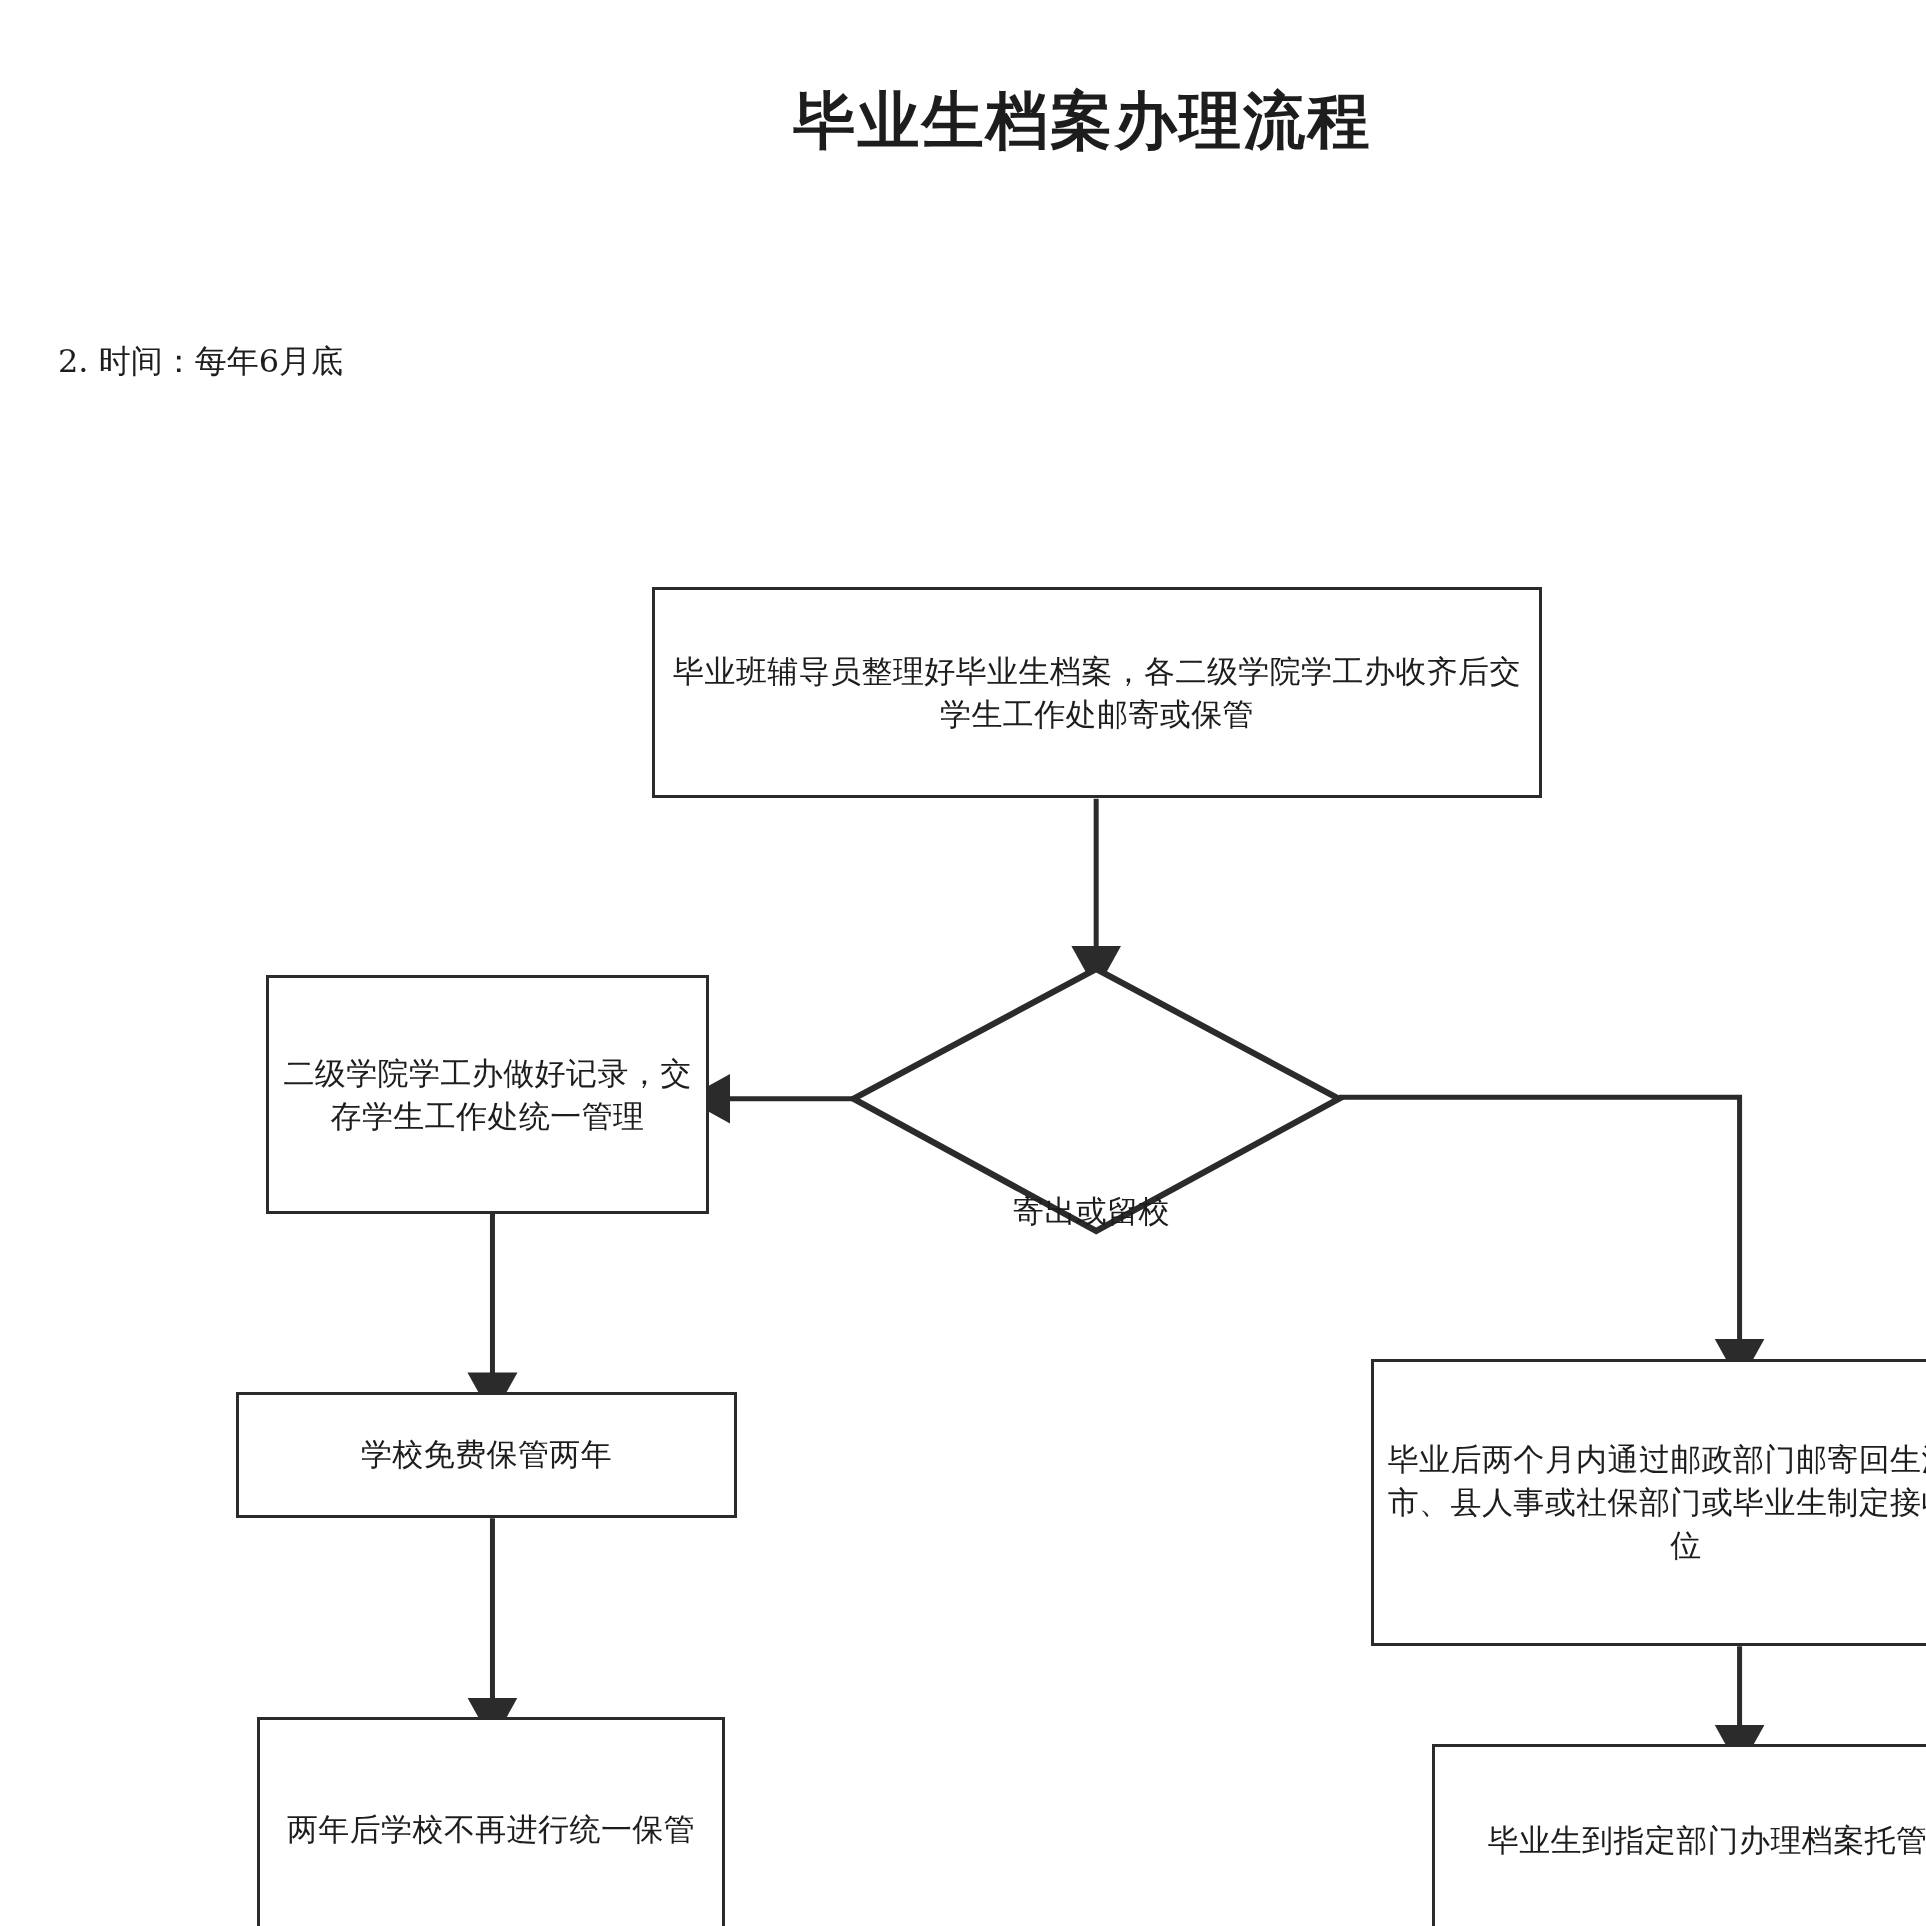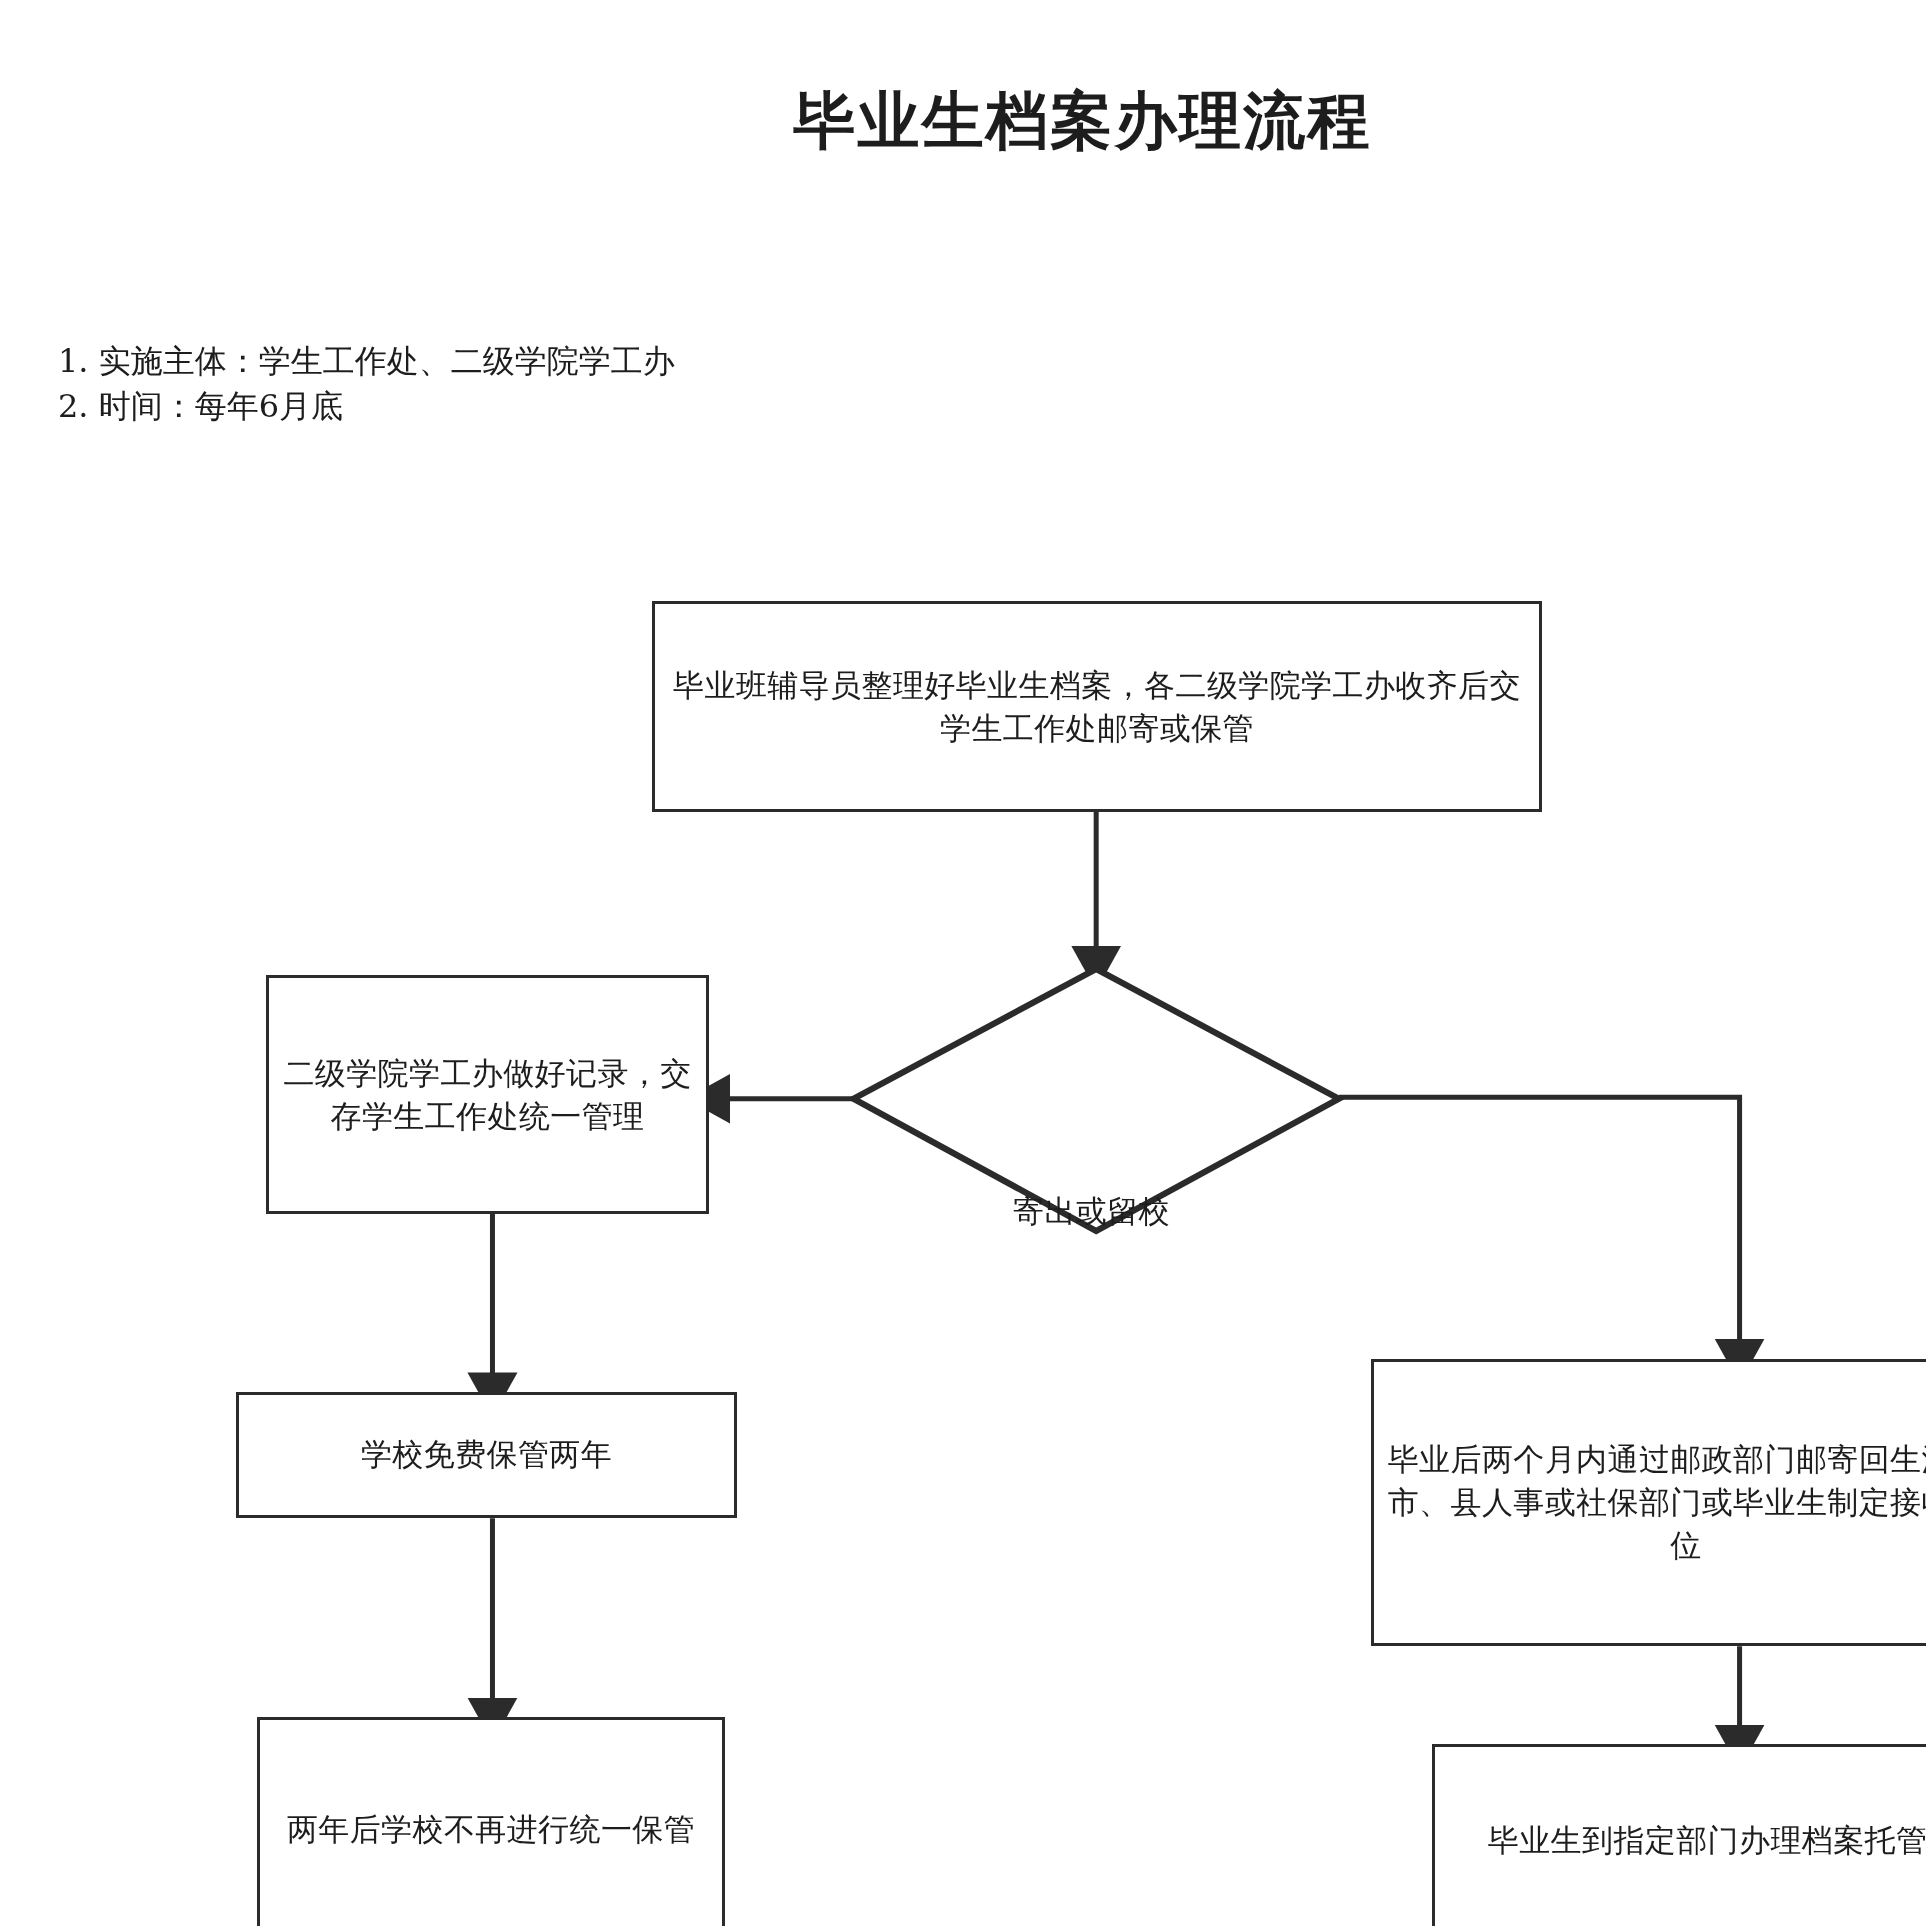--- a/index.html
+++ b/index.html
@@ -73,37 +73,36 @@
     letter-spacing: 0.4px;
   }
   .node.decision {
     border: none;
     background: transparent;
   }
   .node.decision .node-text {
     font-size: 31px;
   }
   
-  #node-collect   { left: 652px; top: 587px; width: 890px; height: 211px; margin-top: 14px; }
+  #node-collect   { left: 652px; top: 587px; width: 890px; height: 211px; }
   #node-decision  { left: 844px; top: 967px; width: 495px; height: 266px; align-items: flex-end; }
   #node-record    { left: 266px;  top: 975px; width: 443px; height: 239px; }
   #node-keep2y    { left: 236px;  top: 1392px; width: 501px; height: 126px; font-family: Liberation Serif, serif; }
   #node-nokeep    { left: 257px;  top: 1717px; width: 468px; height: 225px; }
   #node-mailback  { left: 1371px; top: 1359px; width: 630px; height: 287px; }
   #node-handover  { left: 1432px; top: 1744px; width: 614px; height: 193px; }
 </style>
 </head>
 <body>
 
 <div id="page">
 
   <div class="title">毕业生档案办理流程</div>
 
   <div class="notes">
-    <span class="note-line">1. 实施主体：学生工作处、二级学院学工办</span>
     <span class="note-line">2. 时间：每年6月底</span>
   </div>
 
   <svg id="flow-svg" viewBox="0 0 5619 5186">
     <defs>
       <marker id="arrow-down" markerWidth="12" markerHeight="12" refX="1.2" refY="5" orient="auto" markerUnits="strokeWidth">
         <path d="M0,0 L0,10 L9,5 z" fill="#2b2b2b"></path>
       </marker>
     </defs>
 

